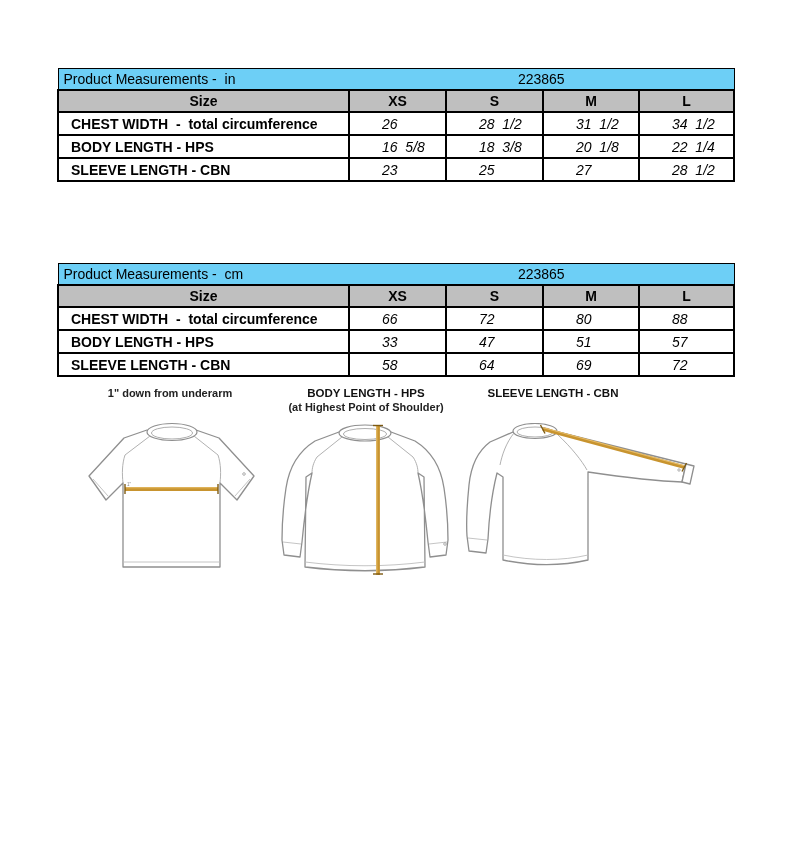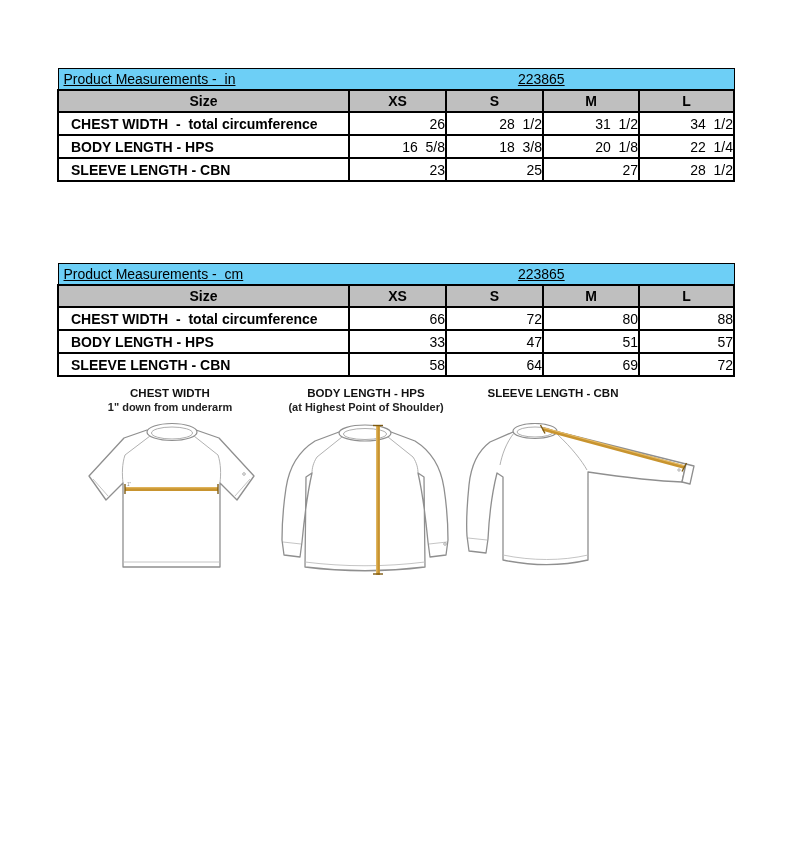--- a/index.html
+++ b/index.html
@@ -8,27 +8,27 @@
     font-family:"Liberation Sans", sans-serif; overflow:hidden; color:#000;
   }
   table.meas {
     position:absolute; left:57px; width:676px;
     border-collapse:collapse; table-layout:fixed;
   }
   table.meas td {
     border:2px solid #000; font-size:14px; padding:0;
     vertical-align:middle; overflow:hidden; white-space:pre;
   }
-  table.meas tr.trow td { border-width:1px; height:20px; background:var(--table-header-blue);text-decoration:underline; }
+  table.meas tr.trow td { border-width:1px; height:20px; background:var(--table-header-blue); }
   table.meas tr.trow td.t-left  { border-right:none; padding-left:5px; }
   table.meas tr.trow td.t-code  { border-left:none; text-align:center; }
   table.meas tr.srow td { background:var(--size-row-gray); font-weight:bold; text-align:center; height:20px; }
   table.meas tr.drow td { height:21px; }
   table.meas td.label { font-weight:bold; padding-left:12px; }
-  table.meas td.val   { text-align:right; padding-left:6px; }
+  table.meas td.val   { text-align:left; padding-left:32px;font-style:italic; }
 
   .diag-head { position:absolute; width:200px; text-align:center; }
   .diag-title { font-weight:bold; font-size:11.5px; line-height:14px; color:#111; }
   .diag-sub   { font-weight:bold; font-size:11px;  line-height:14px; color:#222; }
   .shirt-svg { position:absolute; }
 
   .outline { fill:#fff; stroke:var(--shirt-outline-gray); stroke-width:1.3; stroke-linejoin:round; stroke-linecap:round; }
   .collar  { fill:#fff; stroke:var(--shirt-outline-gray); stroke-width:1.2; }
   .collar-inner { fill:none; stroke:#a5a5a5; stroke-width:0.9; }
   .seam { fill:none; stroke:#a8a8a8; stroke-width:0.9; }
@@ -126,21 +126,20 @@
         <td class="label">SLEEVE LENGTH - CBN</td>
         <td class="val">58</td>
         <td class="val">64</td>
         <td class="val">69</td>
         <td class="val">72</td>
       </tr>
     </tbody>
   </table>
 
   <div class="diag-head" style="left:70px;top:386px">
-    <div class="diag-title">CHEST WIDTH</div>
     <div class="diag-sub">1" down from underarm</div>
   </div>
   <div class="diag-head" style="left:266px;top:386px">
     <div class="diag-title">BODY LENGTH - HPS</div>
     <div class="diag-sub">(at Highest Point of Shoulder)</div>
   </div>
   <div class="diag-head" style="left:453px;top:386px">
     <div class="diag-title">SLEEVE LENGTH - CBN</div>
   </div>
 

